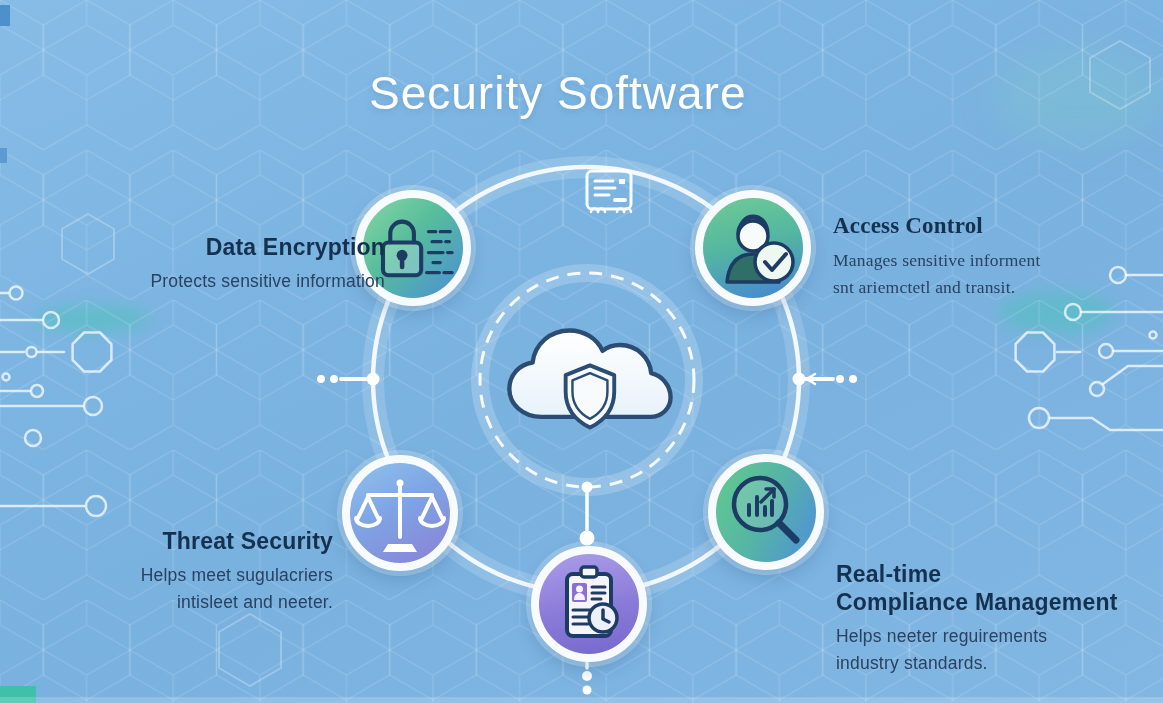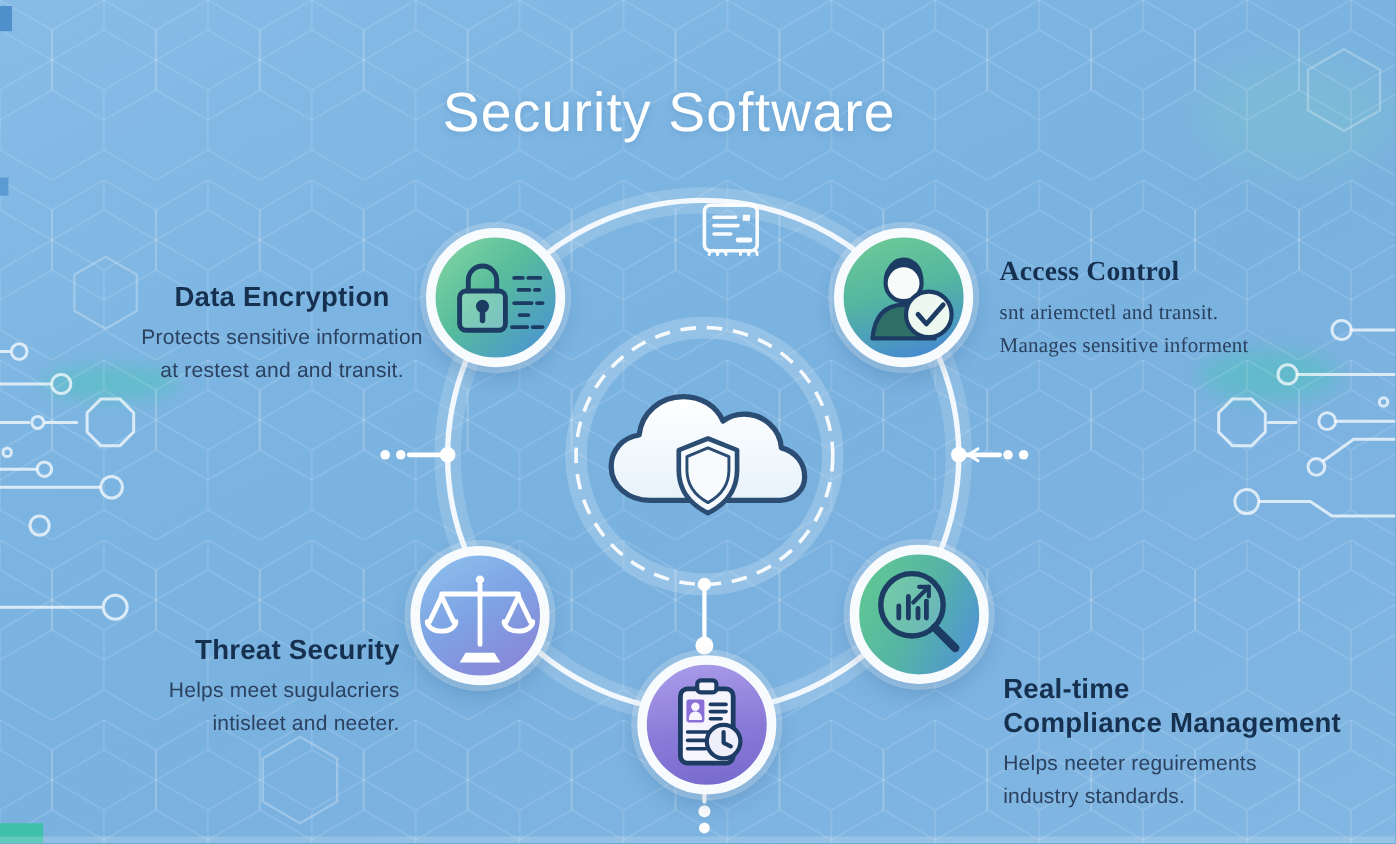--- a/index.html
+++ b/index.html
@@ -26,21 +26,21 @@
   .g-magnifier{background:linear-gradient(115deg,#62cb90 0%,#55b4a5 50%,#4f8edd 100%);}
   .g-clipboard{background:linear-gradient(170deg,#ab9dea 0%,#8a7ad8 55%,#7668cc 100%);}
   
   .cloud-wrap{position:absolute;left:493px;top:312px;width:190px;height:136px;}
   
   .doc-wrap{position:absolute;left:581px;top:167px;width:60px;height:54px;}
   
   .ftext{position:absolute;}
   .fh{font-size:23px;font-weight:700;color:#16314f;line-height:28px;letter-spacing:.2px;}
   .fb{font-size:17.5px;font-weight:400;color:#2b4160;line-height:26.5px;margin-top:7px;letter-spacing:.2px;}
-  .ta-c{text-align:center;} .ta-r{text-align:right;} .ta-l{text-align:left;}
+  .ta-c{text-align:right;} .ta-r{text-align:right;} .ta-l{text-align:left;}
   
   .blob{position:absolute;border-radius:50%;filter:blur(8px);}
   .accent{position:absolute;}
 </style>
 </head>
 <body>
 
 <div class="stage">
 
   <div class="blob" style="left:35px;top:306px;width:115px;height:26px;background:rgba(62,198,174,.45);"></div>
@@ -240,29 +240,28 @@
       </g>
       <circle cx="64" cy="64" r="14" fill="#efeffc" stroke="#1d3c63" stroke-width="3.5"></circle>
       <path d="M64,56 V65 L70,68" fill="none" stroke="#1d3c63" stroke-width="3.5"></path>
     </svg>
   </div>
 
   <div class="ftext ta-c" style="left:85px;top:233px;width:300px;">
     <div class="fh">Data Encryption</div>
     <div class="fb">
       <div>Protects sensitive information</div>
-      <div>at restest and and transit.</div>
     </div>
   </div>
 
   <div class="ftext ta-l" style="left:833px;top:212px;width:320px;font-family:Liberation Serif, serif;">
     <div class="fh">Access Control</div>
     <div class="fb">
+      <div>Manages sensitive informent</div>
       <div>snt ariemctetl and transit.</div>
-      <div>Manages sensitive informent</div>
     </div>
   </div>
 
   <div class="ftext ta-r" style="left:57px;top:527px;width:276px;">
     <div class="fh">
       <div>Threat Security</div>
     </div>
     <div class="fb">
       <div>Helps meet sugulacriers</div>
       <div>intisleet and neeter.</div>

